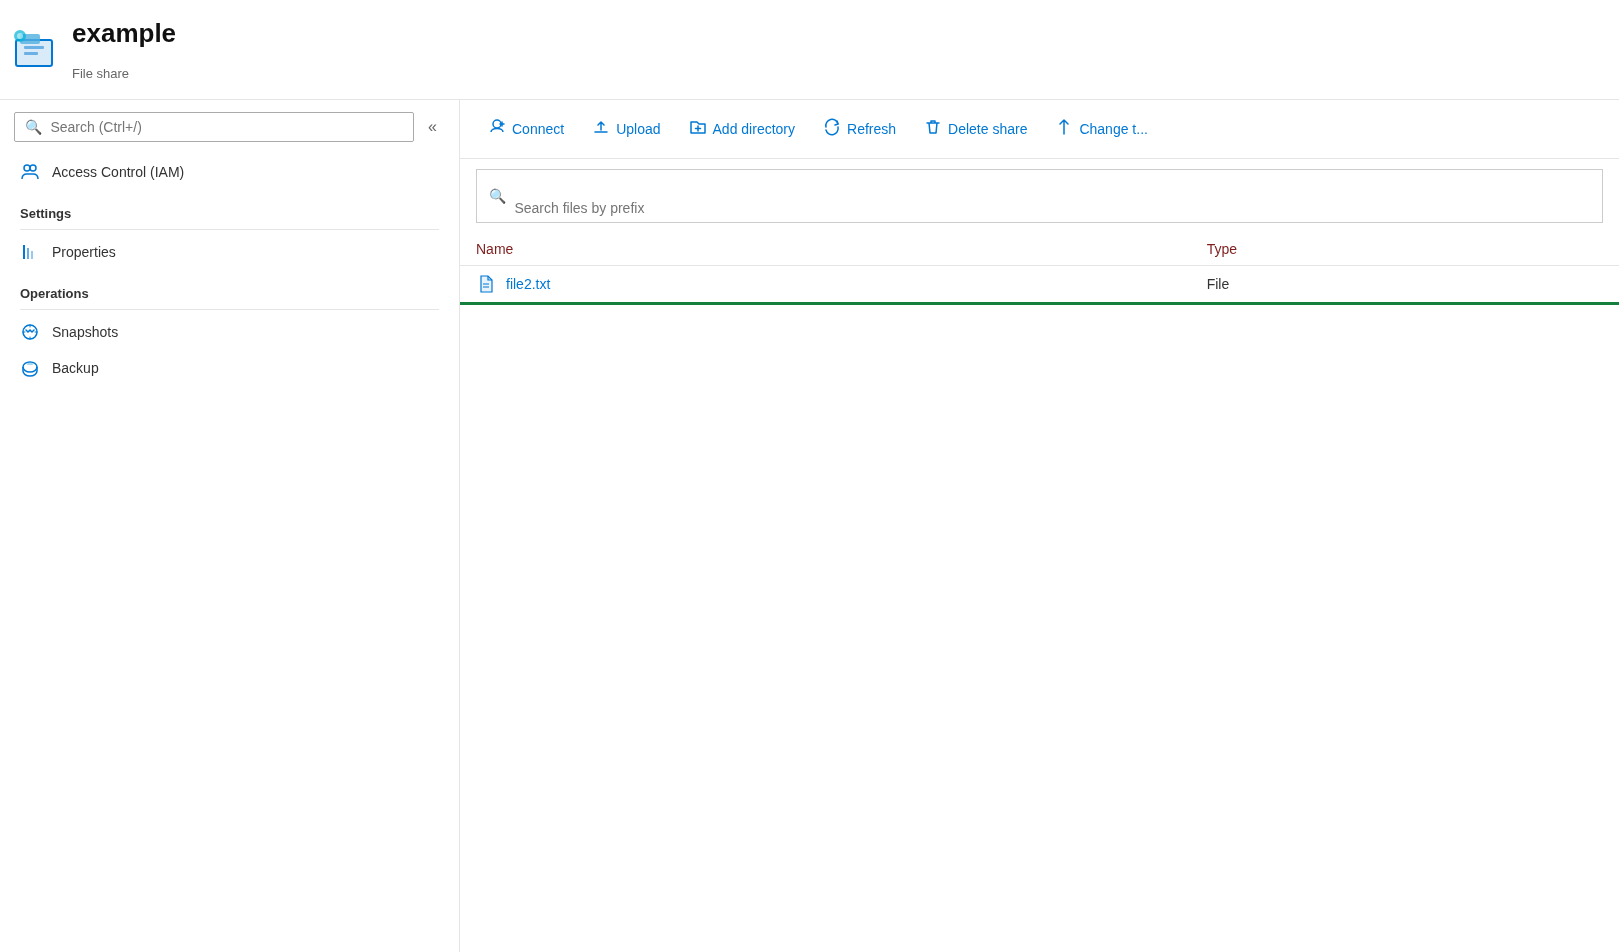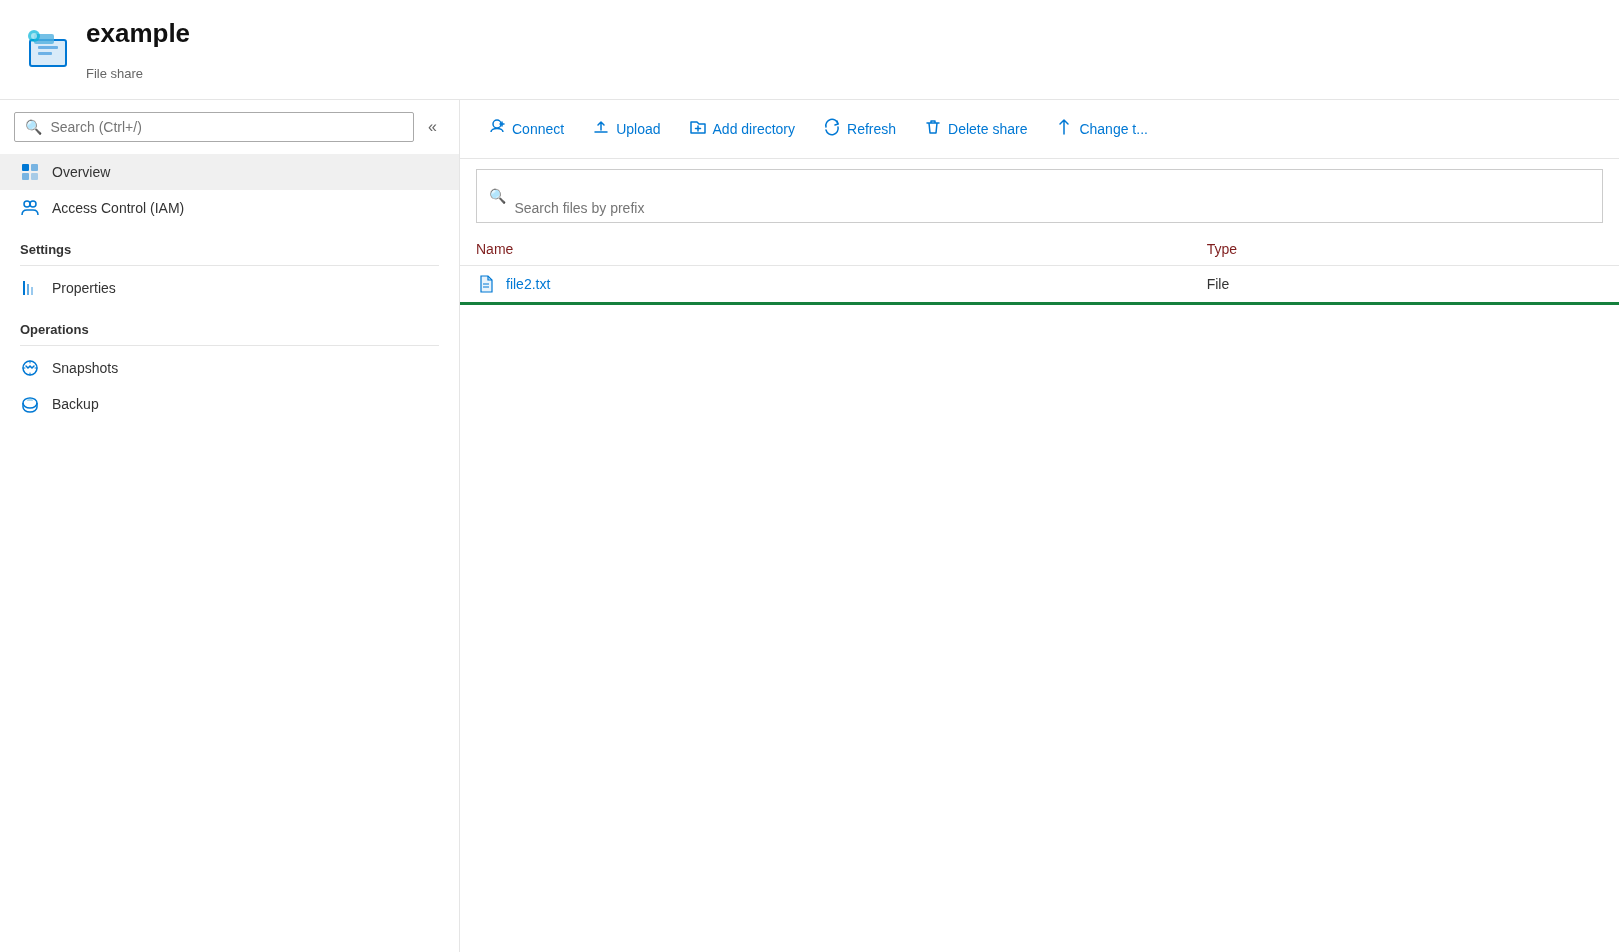--- a/index.html
+++ b/index.html
@@ -1,19 +1,19 @@
 <!DOCTYPE html>
 <html><head>
   <meta charset="utf-8">
   <style>
     * { box-sizing: border-box; margin: 0; padding: 0; }
     body { font-family: 'Segoe UI', Arial, sans-serif; font-size: 14px; color: #333; background: #fff; display: flex; flex-direction: column; height: 952px; width: 1619px; overflow: hidden; }
 
     
-    .header { display: flex; align-items: center; padding: 16px 24px; border-bottom: 1px solid #e5e5e5; height: 100px; }
+    .header { display: flex; align-items: center; padding: 16px 10px; border-bottom: 1px solid #e5e5e5; height: 100px; }
     .header-icon { width: 48px; height: 48px; margin-right: 14px; }
     .header-icon svg { width: 48px; height: 48px; }
     .header-text { display: flex; flex-direction: column; }
     .header-title { font-size: 26px; font-weight: 600; color: #111; line-height: 1.2; }
     .header-subtitle { font-size: 13px; color: #666; margin-top: 16px; }
 
     
     .layout { display: flex; flex: 1; overflow: hidden; }
 
     
@@ -81,31 +81,20 @@
   <div class="sidebar">
 
     <div style="display:flex; align-items:center; margin: 0 14px 12px 14px; gap:6px;">
       <div class="search-box" style="flex:1; margin:0;">
         <span class="search-icon-inline">🔍</span>
         <input type="text" placeholder="Search (Ctrl+/)" style="">
       </div>
       <button class="collapse-btn">«</button>
     </div>
 
-    <div class="nav-item active">
-      <div class="nav-item-icon">
-        <svg width="20" height="20" viewBox="0 0 20 20">
-            <rect x="2" y="2" width="7" height="7" rx="1" fill="#0078d4"></rect>
-            <rect x="11" y="2" width="7" height="7" rx="1" fill="#0078d4" opacity="0.5"></rect>
-            <rect x="2" y="11" width="7" height="7" rx="1" fill="#0078d4" opacity="0.5"></rect>
-            <rect x="11" y="11" width="7" height="7" rx="1" fill="#0078d4" opacity="0.3"></rect>
-          </svg>
-      </div>
-      <span>Overview</span>
-    </div>
 
     <div class="nav-item">
       <div class="nav-item-icon">
         <svg width="20" height="20" viewBox="0 0 20 20">
           <circle cx="7" cy="6" r="3" fill="none" stroke="#0078d4" stroke-width="1.5"></circle>
           <circle cx="13" cy="6" r="3" fill="none" stroke="#0078d4" stroke-width="1.5"></circle>
           <path d="M2 17c0-3 2-5 5-5h6c3 0 5 2 5 5" fill="none" stroke="#0078d4" stroke-width="1.5"></path>
         </svg>
       </div>
       <span>Access Control (IAM)</span>

